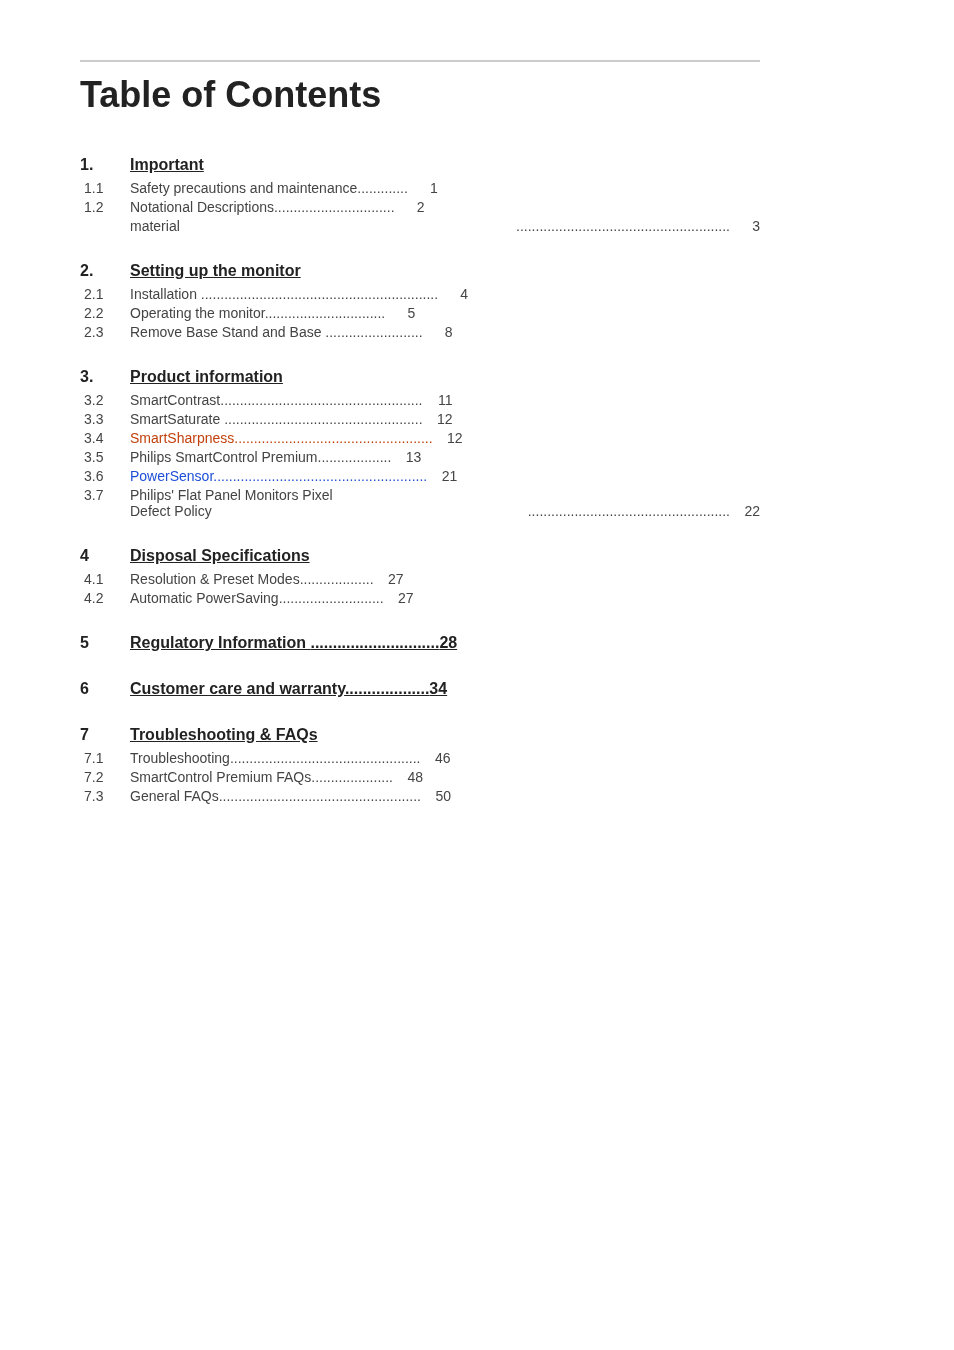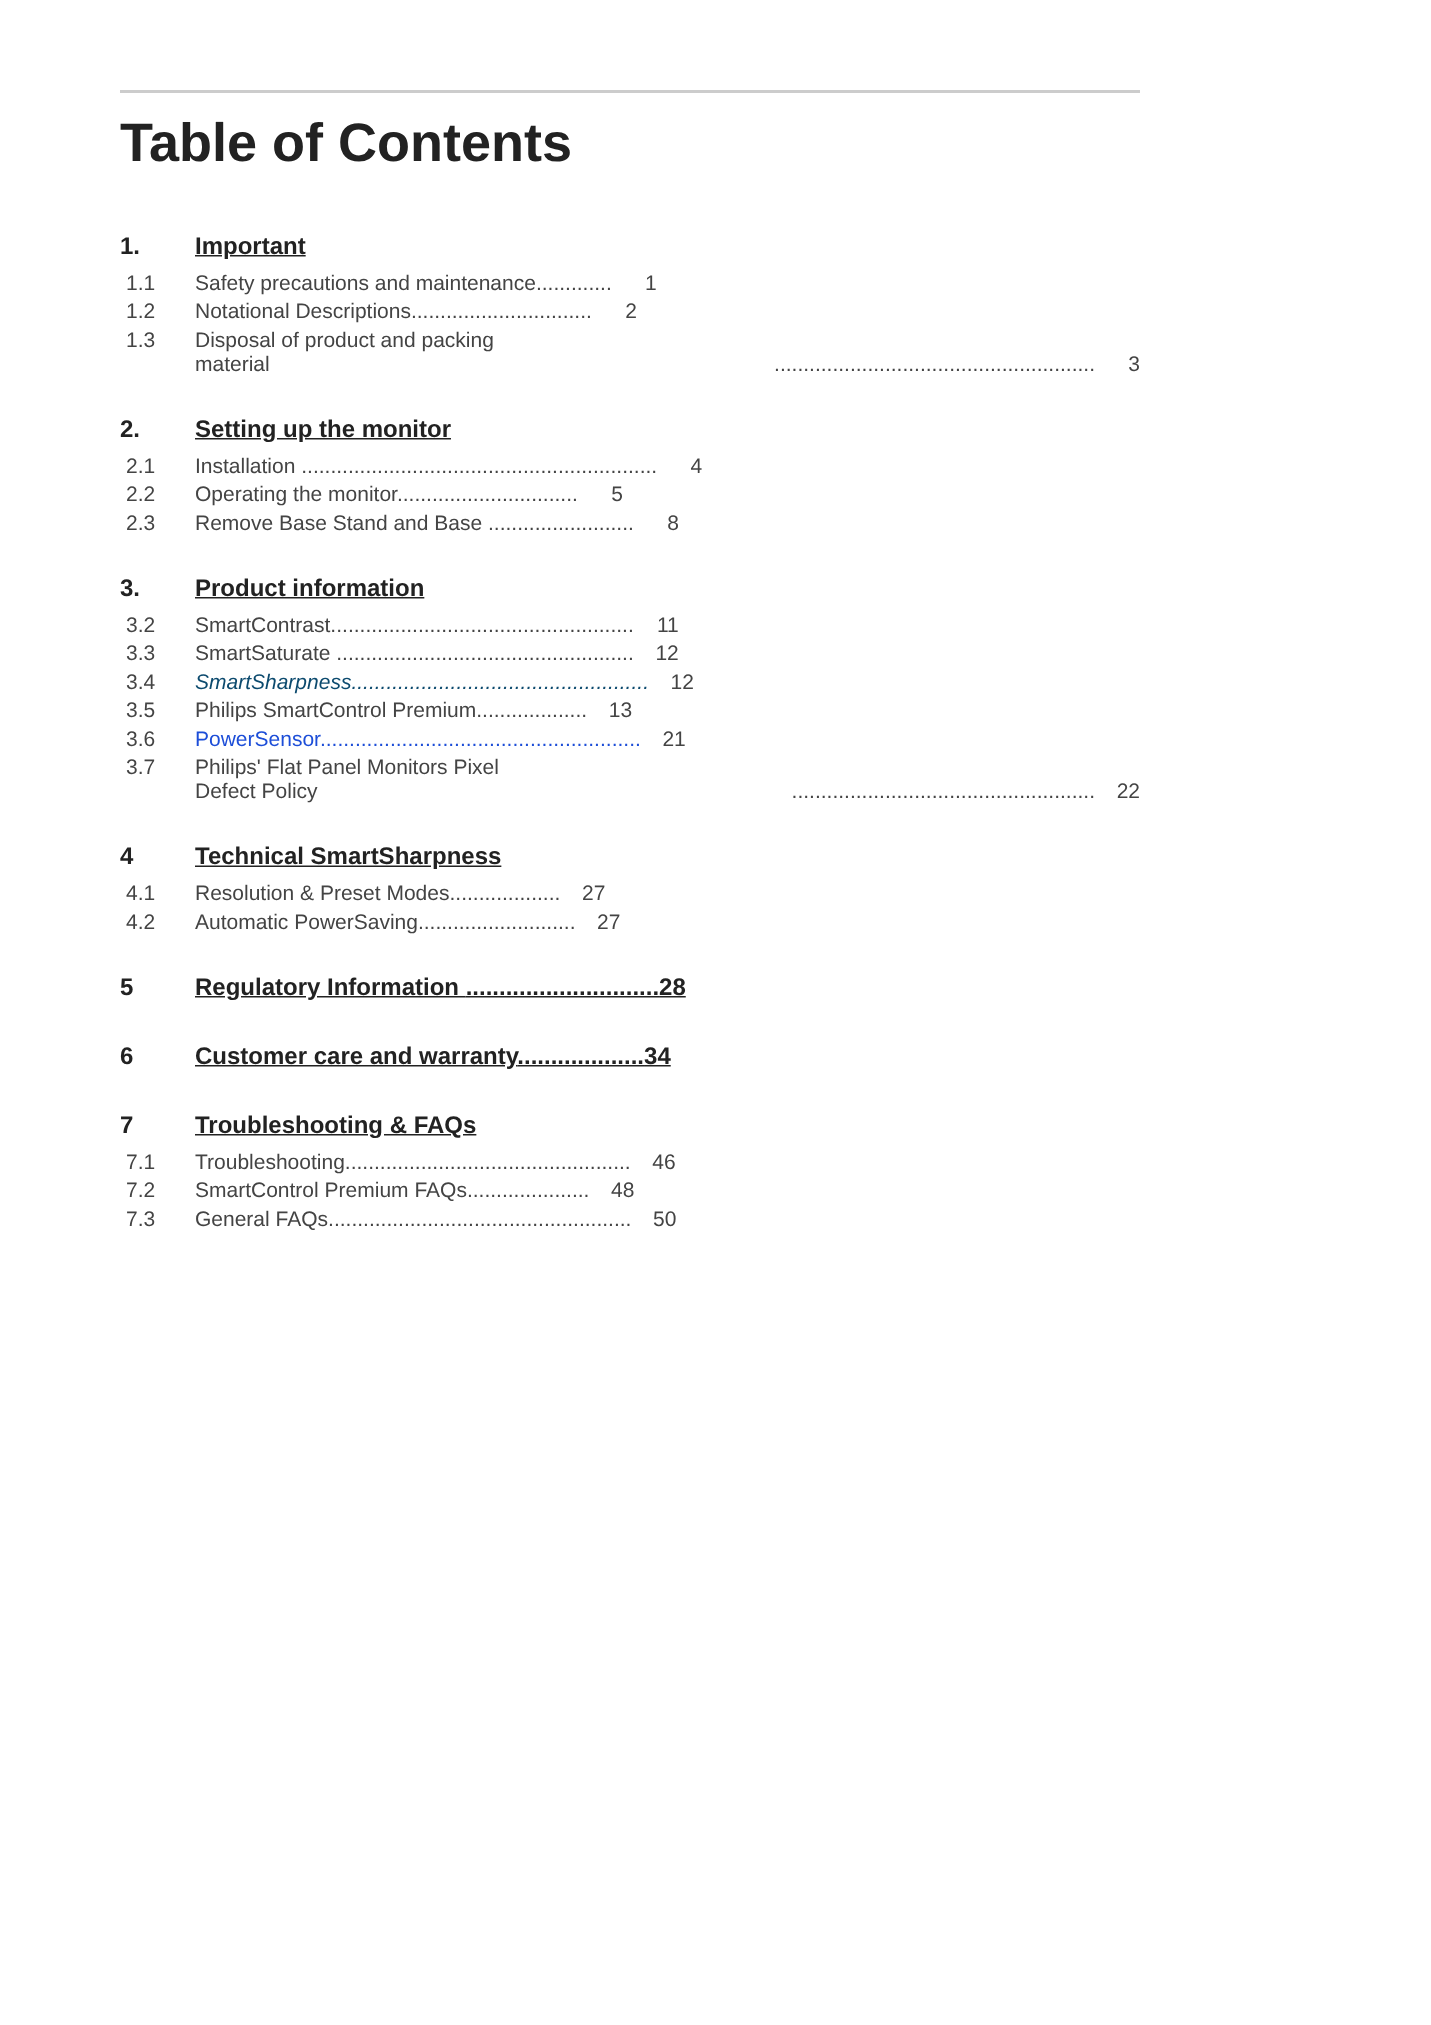--- a/index.html
+++ b/index.html
@@ -119,24 +119,20 @@
           <span class="entry-number">1.1</span>
           <span style="font-size: 14px; color: rgb(68, 68, 68); white-space: nowrap;">Safety precautions and maintenance.............</span>
           <span class="entry-page">1</span>
         </div>
         <div class="toc-entry">
           <span class="entry-number">1.2</span>
           <span style="font-size: 14px; color: rgb(68, 68, 68); white-space: nowrap;">Notational Descriptions...............................</span>
           <span class="entry-page">2</span>
         </div>
         <div class="multi-line-entry">
-          <div class="entry-line1">
-            <span class="entry-number">1.3</span>
-            <span class="entry-text">Disposal of product and packing</span>
-          </div>
           <div class="entry-line2">
             <span class="entry-text" style="flex: 1 1 0%;">material</span>
             <span style="font-size: 14px; color: rgb(68, 68, 68);">.......................................................</span>
             <span class="entry-page">3</span>
           </div>
         </div>
       </div>
       <div class="toc-section">
         <div class="section-header">
           <span class="section-number">2.</span>
@@ -168,21 +164,21 @@
           <span style="font-size: 14px; color: rgb(68, 68, 68); white-space: nowrap;">SmartContrast....................................................</span>
           <span class="entry-page">11</span>
         </div>
         <div class="toc-entry">
           <span class="entry-number">3.3</span>
           <span style="font-size: 14px; color: rgb(68, 68, 68); white-space: nowrap;">SmartSaturate ...................................................</span>
           <span class="entry-page">12</span>
         </div>
         <div class="toc-entry">
           <span class="entry-number">3.4</span>
-          <span style="font-size: 14px; color: #0c4a6e; white-space: nowrap; font-style: italic;">SmartSharpness...................................................</span>
+          <span style="font-size: 14px; color: #c2410c; white-space: nowrap;">SmartSharpness...................................................</span>
           <span class="entry-page">12</span>
         </div>
         <div class="toc-entry">
           <span class="entry-number">3.5</span>
           <span style="font-size: 14px; color: rgb(68, 68, 68); white-space: nowrap;">Philips SmartControl Premium...................</span>
           <span class="entry-page">13</span>
         </div>
         <div class="toc-entry">
           <span class="entry-number">3.6</span>
           <span style="font-size: 14px; color: #1d4ed8; white-space: nowrap;">PowerSensor.......................................................</span>
@@ -196,21 +192,21 @@
           <div class="entry-line2">
             <span class="entry-text" style="flex: 1 1 0%;">Defect Policy</span>
             <span style="font-size: 14px; color: rgb(68, 68, 68);">....................................................</span>
             <span class="entry-page">22</span>
           </div>
         </div>
       </div>
       <div class="toc-section">
         <div class="section-header">
           <span class="section-number">4</span>
-          <span class="section-title">Technical SmartSharpness</span>
+          <span class="section-title">Disposal Specifications</span>
         </div>
         <div class="toc-entry">
           <span class="entry-number">4.1</span>
           <span style="font-size: 14px; color: rgb(68, 68, 68); white-space: nowrap;">Resolution &amp; Preset Modes...................</span>
           <span class="entry-page">27</span>
         </div>
         <div class="toc-entry">
           <span class="entry-number">4.2</span>
           <span style="font-size: 14px; color: rgb(68, 68, 68); white-space: nowrap;">Automatic PowerSaving...........................</span>
           <span class="entry-page">27</span>

